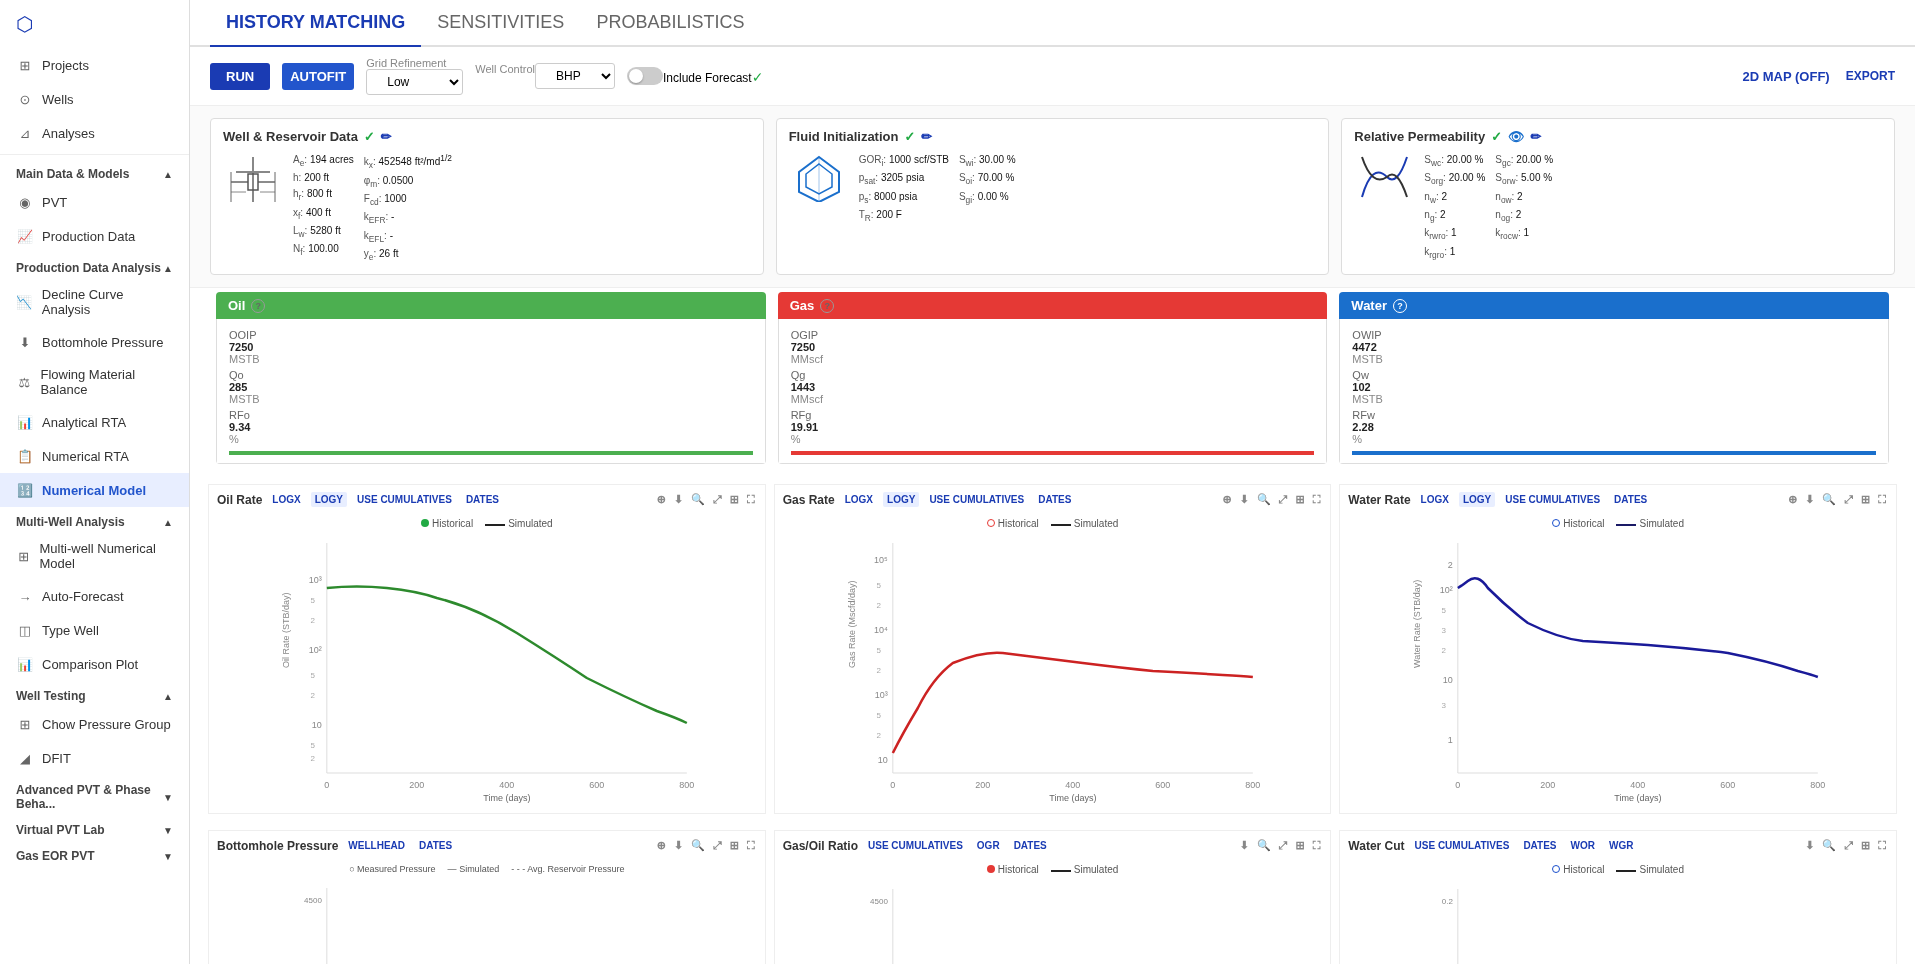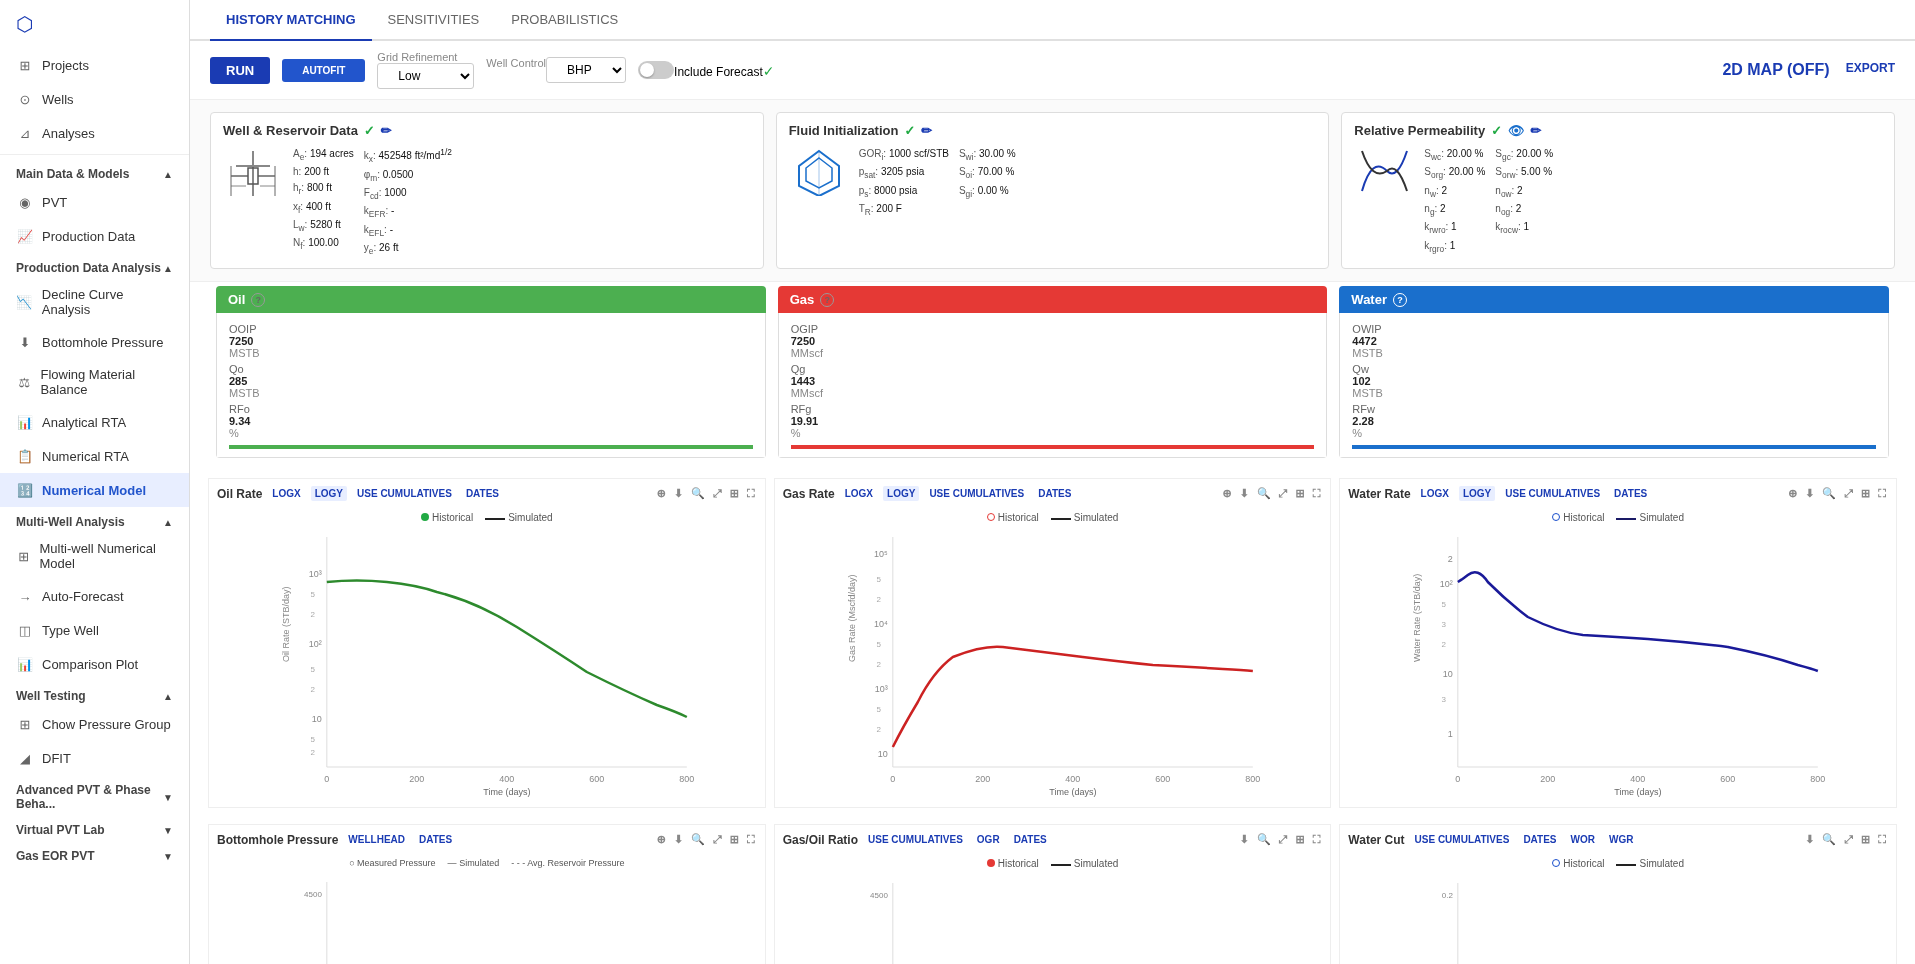--- a/index.html
+++ b/index.html
@@ -59,21 +59,21 @@
     .tab-bar {
       display: flex;
       align-items: center;
       border-bottom: 2px solid #e0e0e0;
       padding: 0 20px;
       background: #fff;
       gap: 0;
     }
     .tab {
       padding: 12px 16px;
-      font-size: 13px;
+      font-size: 18px;
       cursor: pointer;
       color: #666;
       border-bottom: 2px solid transparent;
       margin-bottom: -2px;
     }
     .tab.active {
       color: #1a3bb3;
       border-bottom: 2px solid #1a3bb3;
       font-weight: bold;
     }
@@ -94,22 +94,22 @@
       padding: 6px 16px;
       font-size: 13px;
       font-weight: bold;
       cursor: pointer;
       border-radius: 3px;
     }
     .btn-autofit {
       background: #2255cc;
       color: #fff;
       border: none;
-      padding: 6px 20px;
-      font-size: 10px;
+      padding: 6px 8px;
+      font-size: 13px;
       font-weight: bold;
       cursor: pointer;
       border-radius: 3px;
     }
     .toolbar-label { font-size: 11px; color: #888; }
     .toolbar-select {
       border: 1px solid #ccc;
       padding: 4px 16px;
       font-size: 12px;
       border-radius: 3px;
@@ -132,21 +132,21 @@
       width: 14px;
       height: 14px;
       background: #fff;
       border-radius: 50%;
       position: absolute;
       top: 2px;
       left: 2px;
       box-shadow: 0 1px 2px rgba(0,0,0,0.3);
     }
     .toolbar-right { margin-left: auto; display: flex; gap: 16px; }
-    .btn-map { font-size: 16px; color: #1a3bb3; cursor: pointer; font-weight: bold; }
+    .btn-map { font-size: 13px; color: #1a3bb3; cursor: pointer; font-weight: bold; }
     .btn-export { font-size: 12px; color: #1a3bb3; cursor: pointer; font-weight: bold; }
     .check-green { color: #22aa44; font-size: 14px; }
 
     
     .cards-row {
       display: flex;
       gap: 12px;
       padding: 12px 20px;
       background: #fafafa;
       border-bottom: 1px solid #eee;

